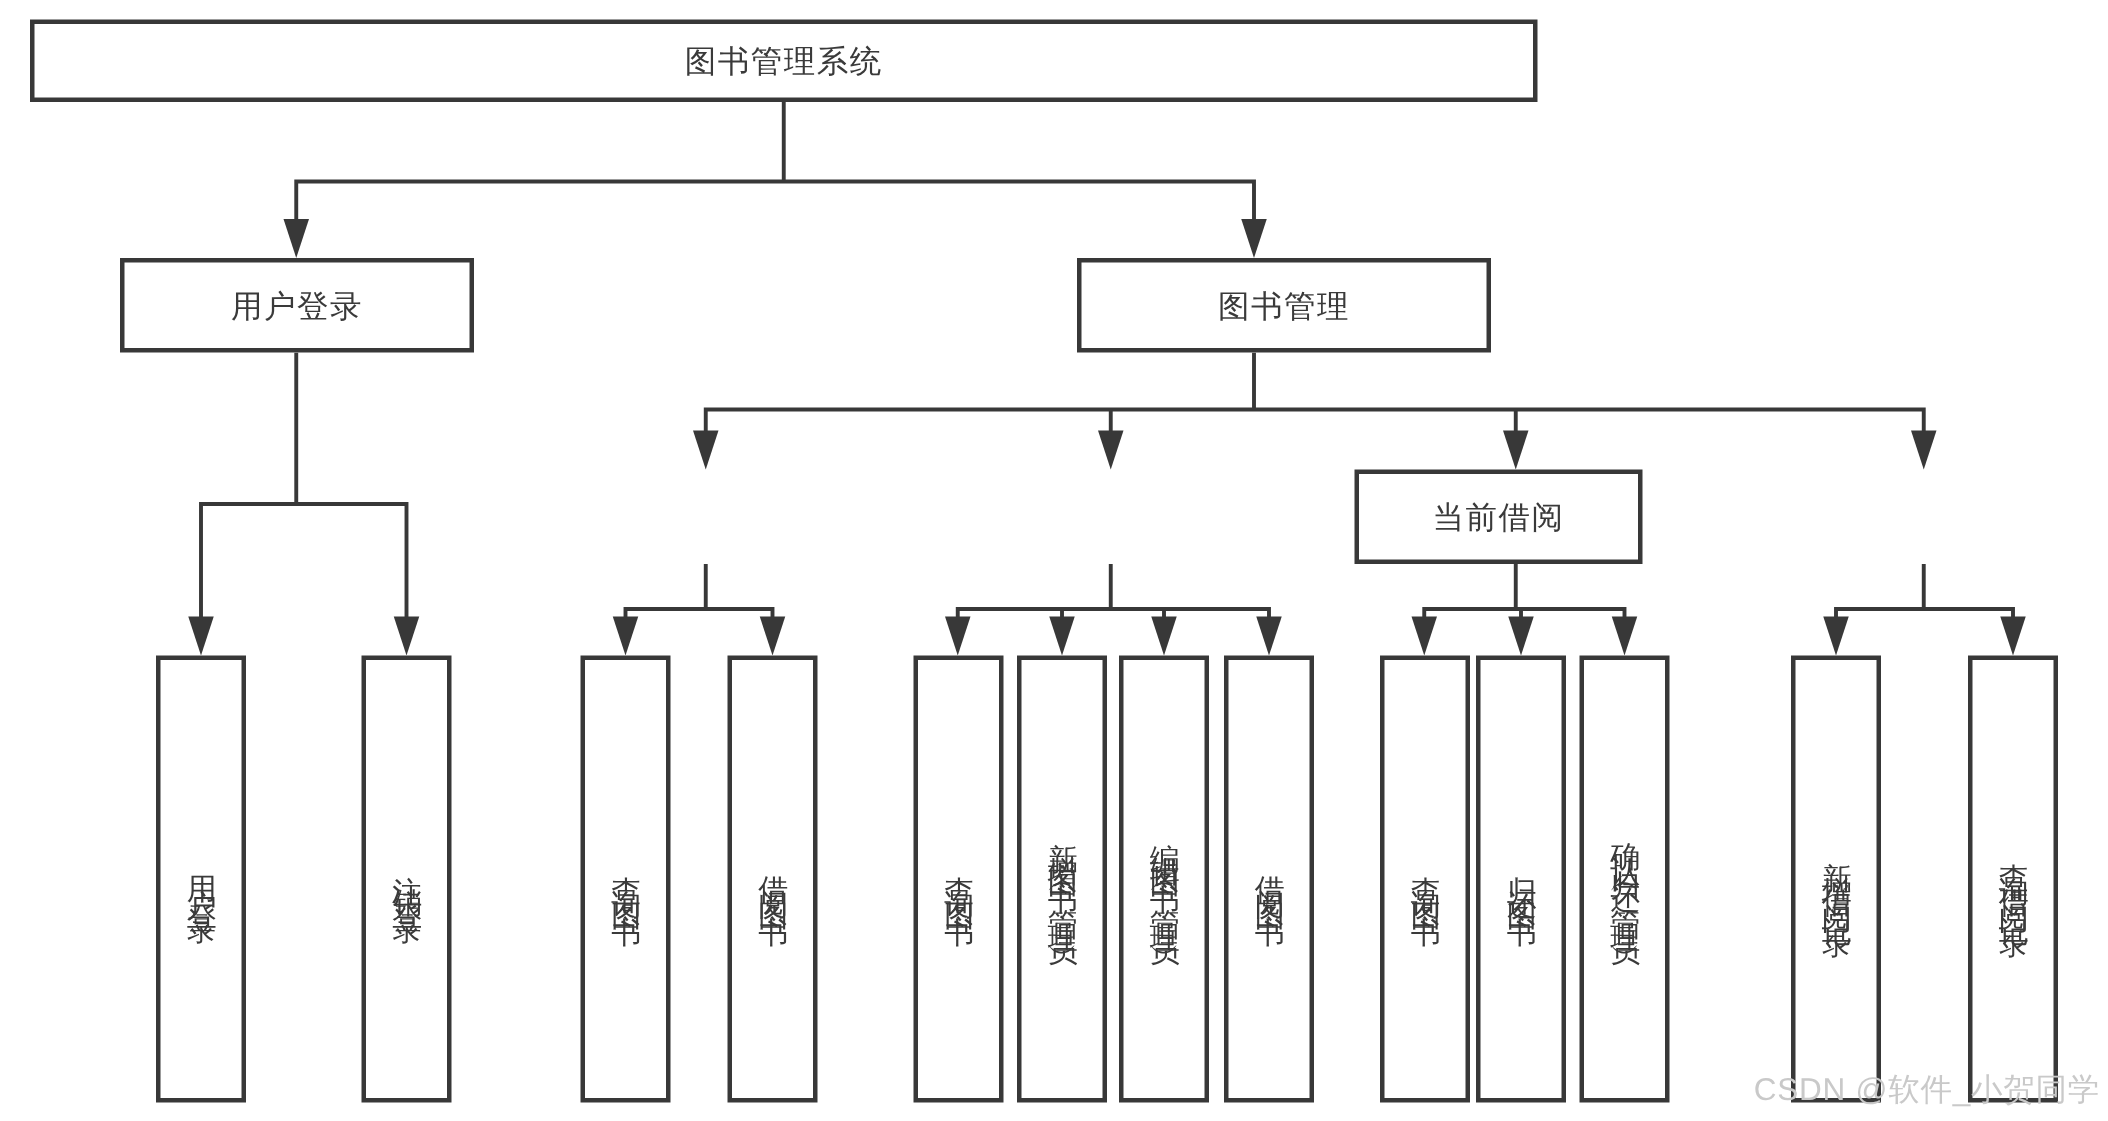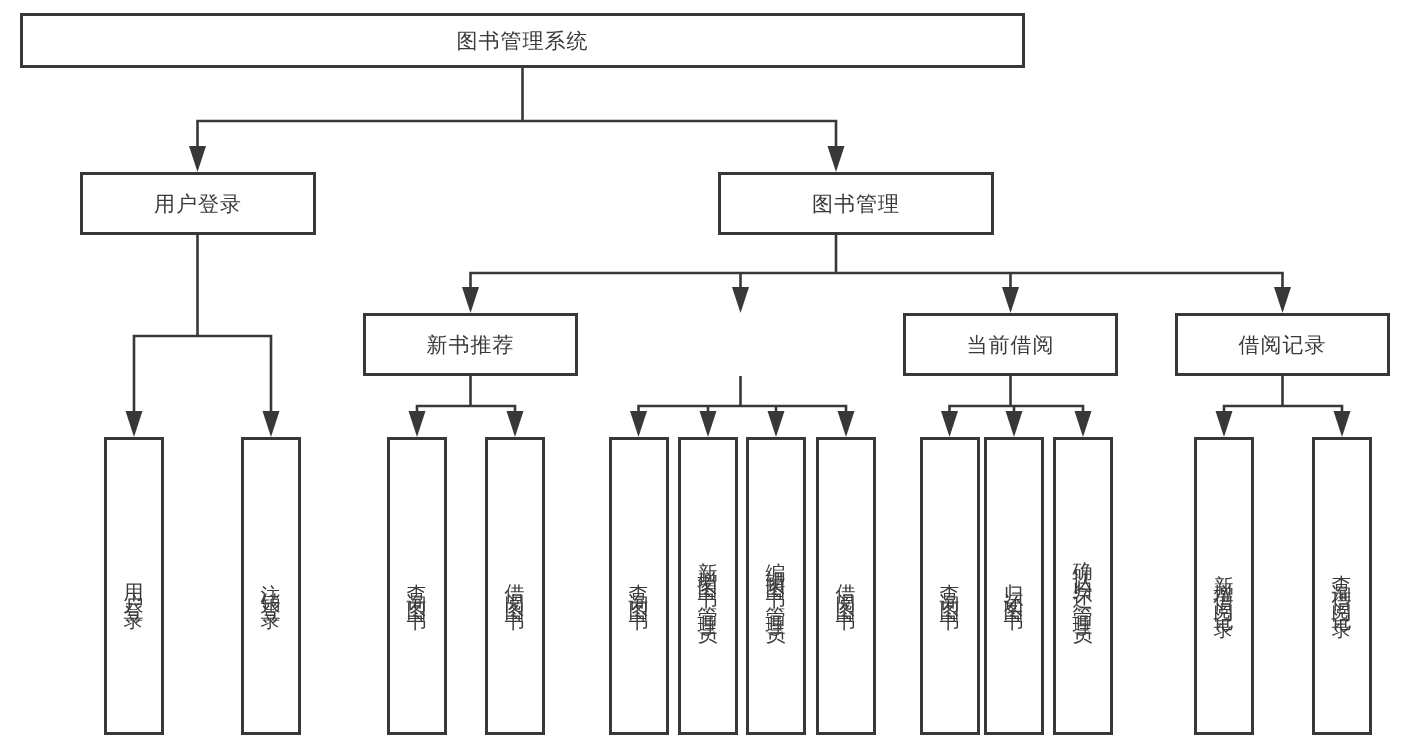--- a/index.html
+++ b/index.html
@@ -97,23 +97,21 @@
     <path d="M1224 413 V406 H1342 V413"></path>
     <polygon points="1215.5,411 1232.5,411 1224,437"></polygon>
     <polygon points="1333.5,411 1350.5,411 1342,437"></polygon>
   </svg>
 
   <div class="box h" style="left:20px;top:13px;width:1005px;height:55px">图书管理系统</div>
 
   <div class="box h" style="left:80px;top:172px;width:236px;height:63px">用户登录</div>
   <div class="box h" style="left:718px;top:172px;width:276px;height:63px">图书管理</div>
 
-  <div class="box h" style="left:363px;top:313px;width:215px;height:63px">新书推荐</div>
-  <div class="box h" style="left:903px;top:313px;width:215px;height:63px">当前借阅</div>
-  <div class="box h" style="left:1175px;top:313px;width:215px;height:63px">借阅记录</div>
+  <div class="box h" style="left:903px;top:313px;width:192px;height:63px">当前借阅</div>
 
   <div class="box v" style="left:104px;top:437px;width:60px;height:298px">
     <span class="vtxt">用户登录</span>
     </div>
   <div class="box v" style="left:241px;top:437px;width:60px;height:298px">
     <span class="vtxt">注销登录</span>
     </div>
 
   <div class="box v" style="left:387px;top:437px;width:60px;height:298px">
     <span class="vtxt">查询图书</span>
@@ -145,13 +143,14 @@
     <span class="vtxt">确认归还（管理员）</span>
     </div>
 
   <div class="box v" style="left:1194px;top:437px;width:60px;height:298px">
     <span class="vtxt">新增借阅记录</span>
     </div>
   <div class="box v" style="left:1312px;top:437px;width:60px;height:298px">
     <span class="vtxt">查询借阅记录</span>
     </div>
 
+  <div class="watermark">CSDN @软件_小贺同学</div>
 </div>
 
 </body></html>

